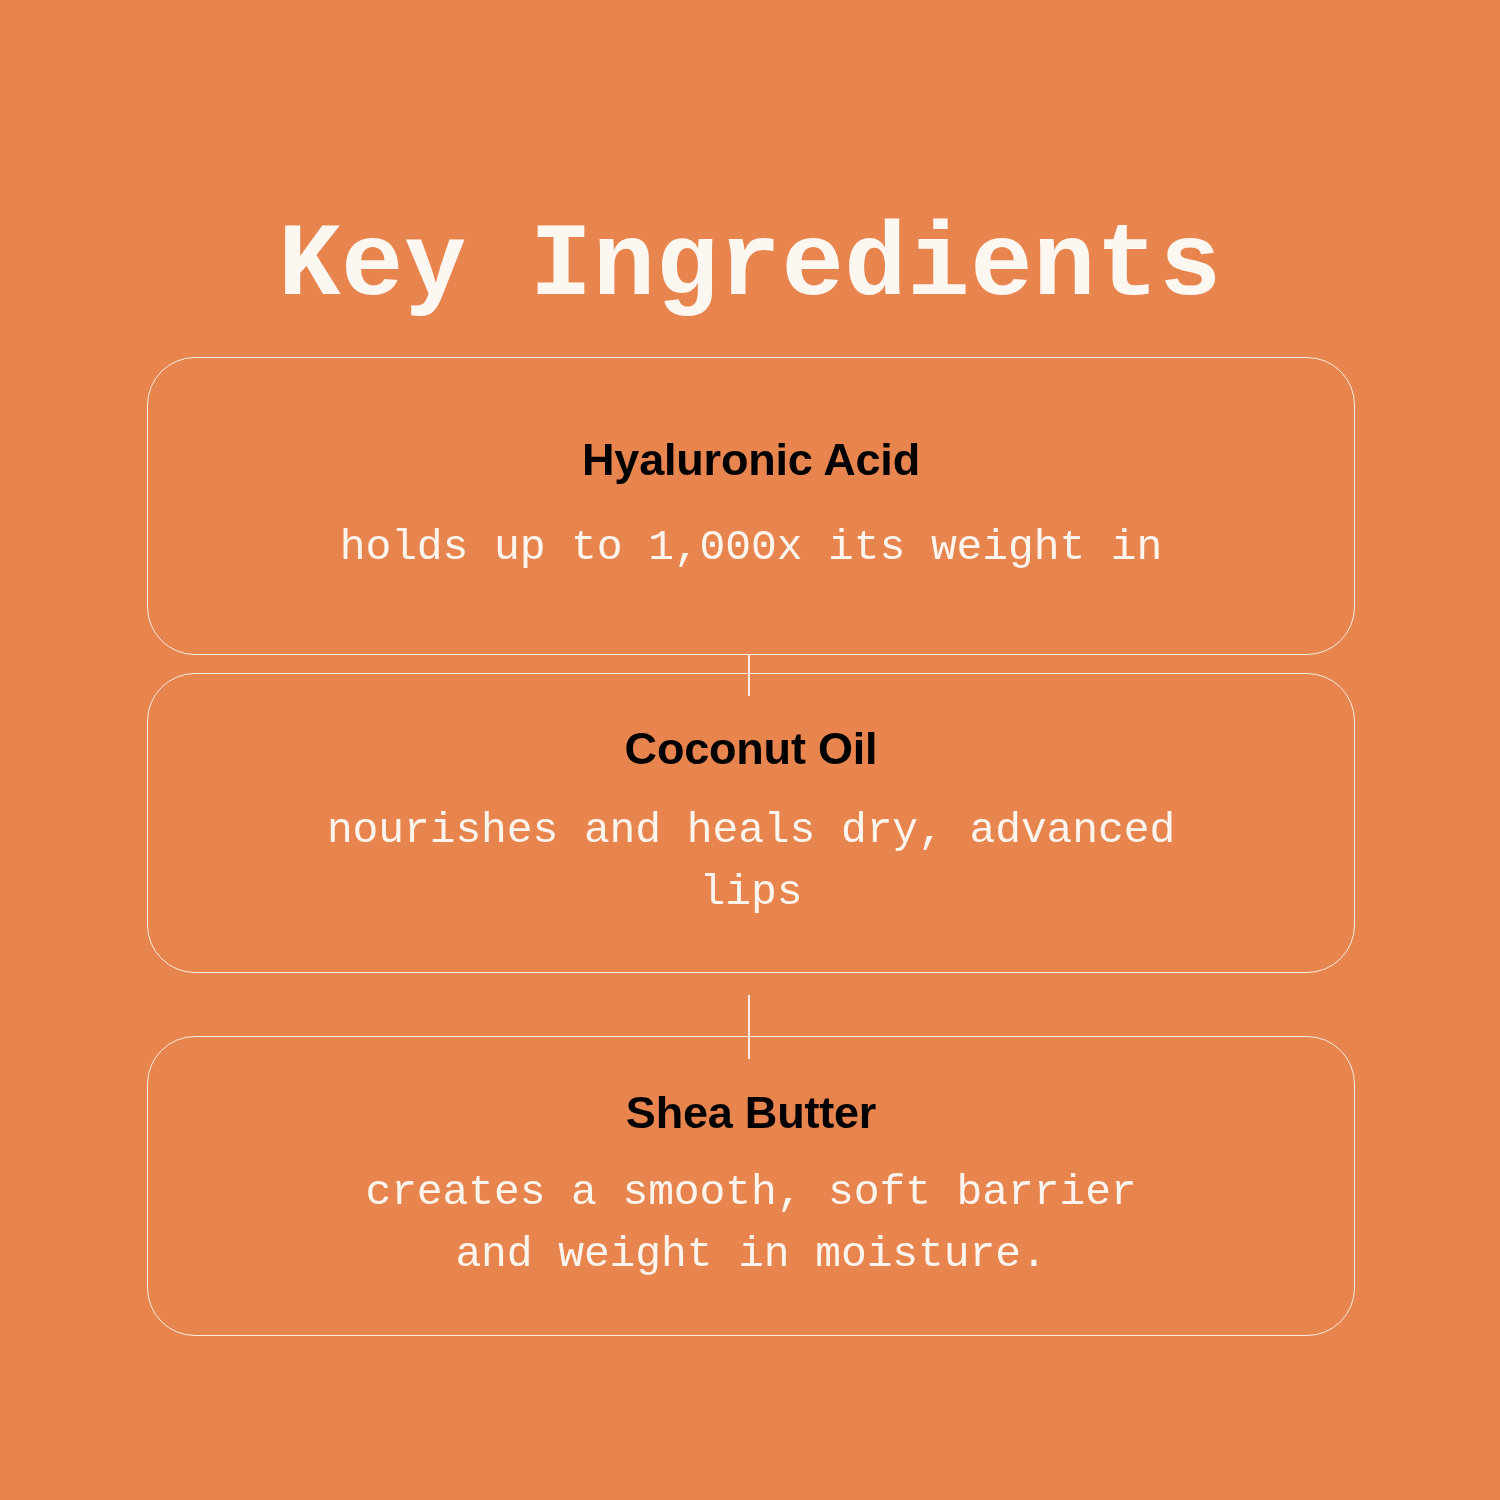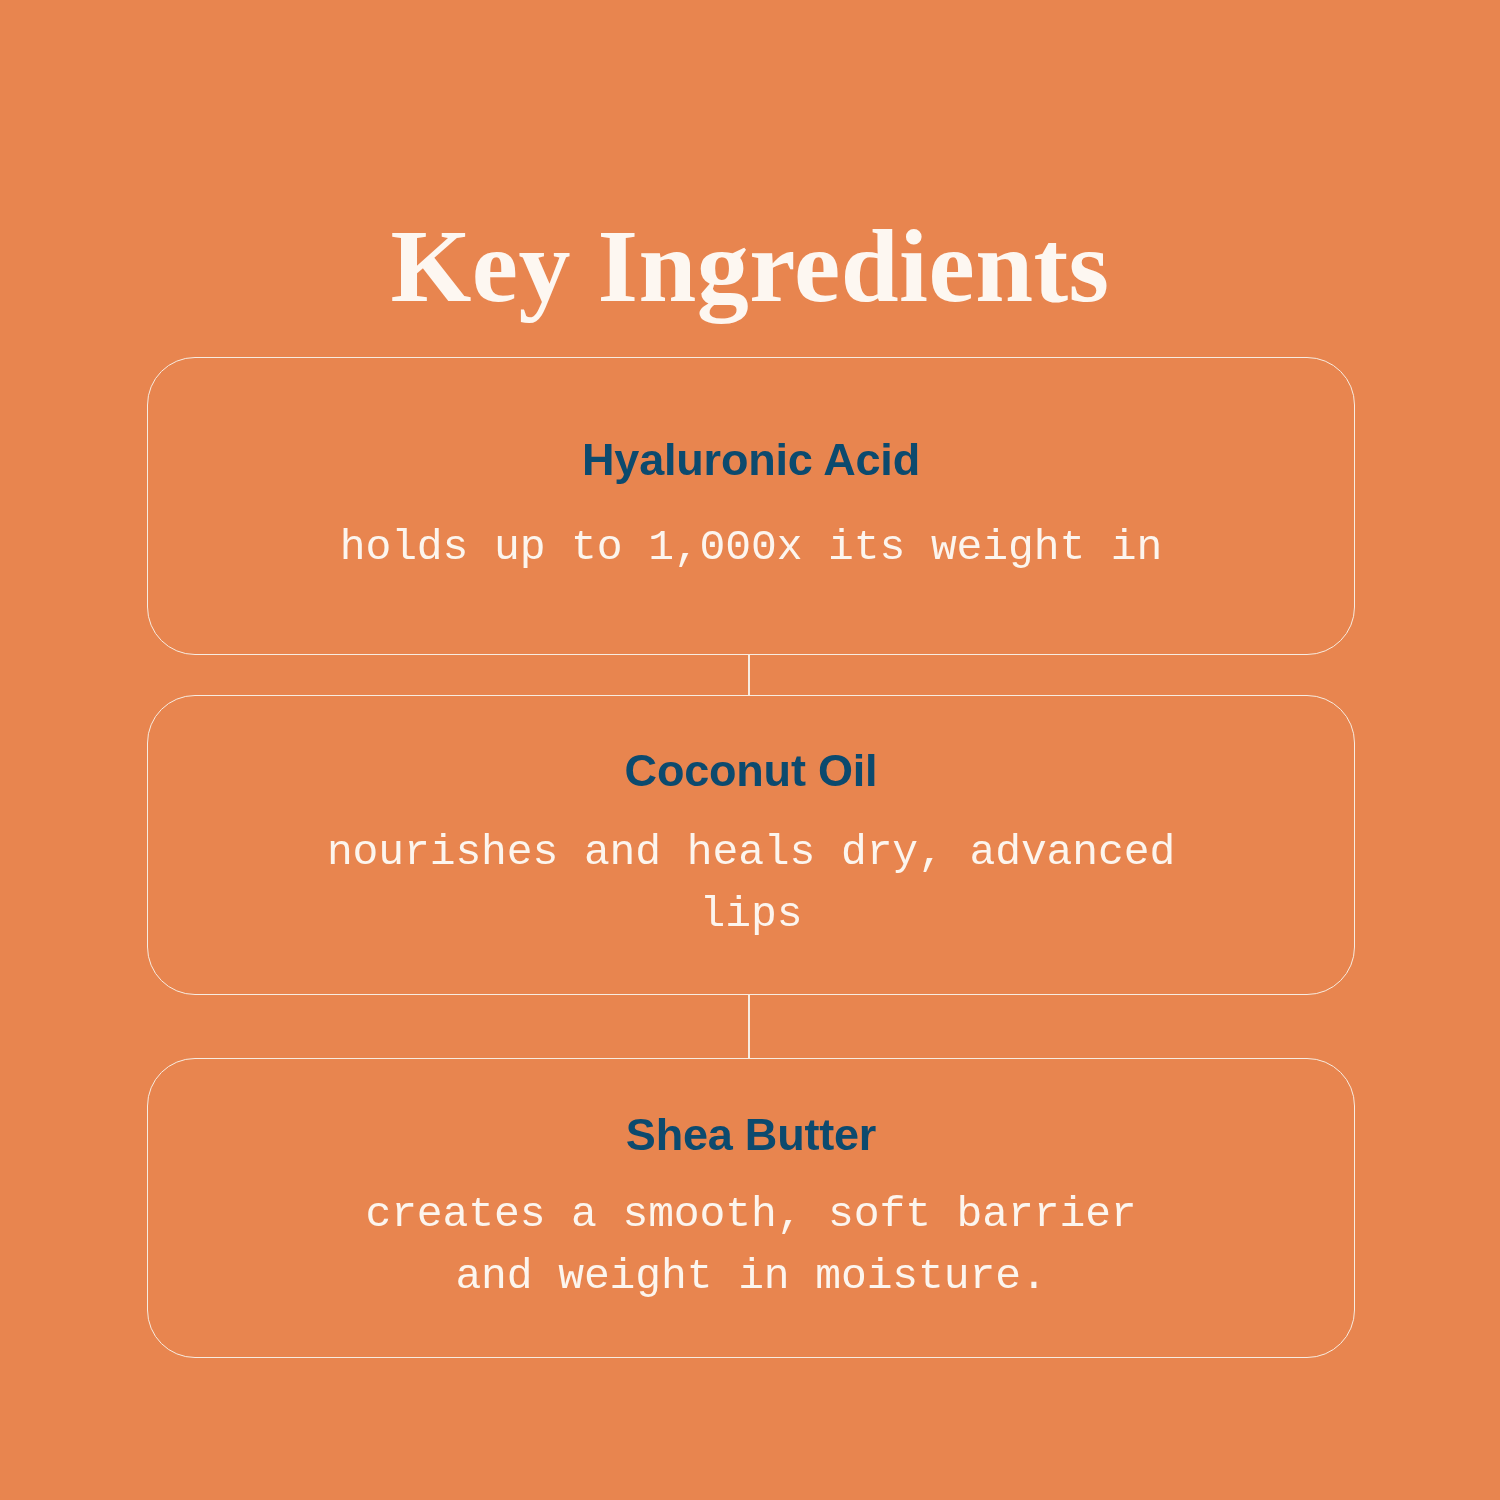--- a/index.html
+++ b/index.html
@@ -24,21 +24,21 @@
     box-sizing: border-box;
   }
 
   
   .page-title {
     position: absolute;
     left: 0;
     top: 140px;
     width: 1500px;
     text-align: center;
-    font-family: Liberation Serif, serif;
+    font-family: Liberation Mono, monospace;
     font-weight: 700;
     font-size: 104px;
     line-height: 1.08;
     letter-spacing: 0.5px;
     color: #fdf7f1;
     white-space: nowrap;
   }
 
   
   .ingredient-stack {
@@ -57,30 +57,30 @@
     background: transparent;
     display: flex;
     flex-direction: column;
     align-items: center;
     justify-content: center;
     text-align: center;
     padding: 18px 60px;
   }
 
   .card-1 { height: 298px; }
-  .card-2 { height: 300px; margin-top: 40px; }
+  .card-2 { height: 300px; margin-top: 18px; }
   .card-3 { height: 300px; margin-top: 63px; }
 
   .card-title {
     font-family: "Liberation Sans", sans-serif;
     font-weight: 700;
     font-size: 45px;
     line-height: 1.2;
     letter-spacing: -0.2px;
-    color: #0c4a6e;
+    color: #000000;
     margin: 0 0 30px 0;
   }
 
   .card-2 .card-title { margin-bottom: 24px; }
   .card-3 .card-title { margin-bottom: 22px; }
 
   .card-desc {
     font-family: Liberation Mono, monospace;
     font-weight: 400;
     font-size: 43px;

